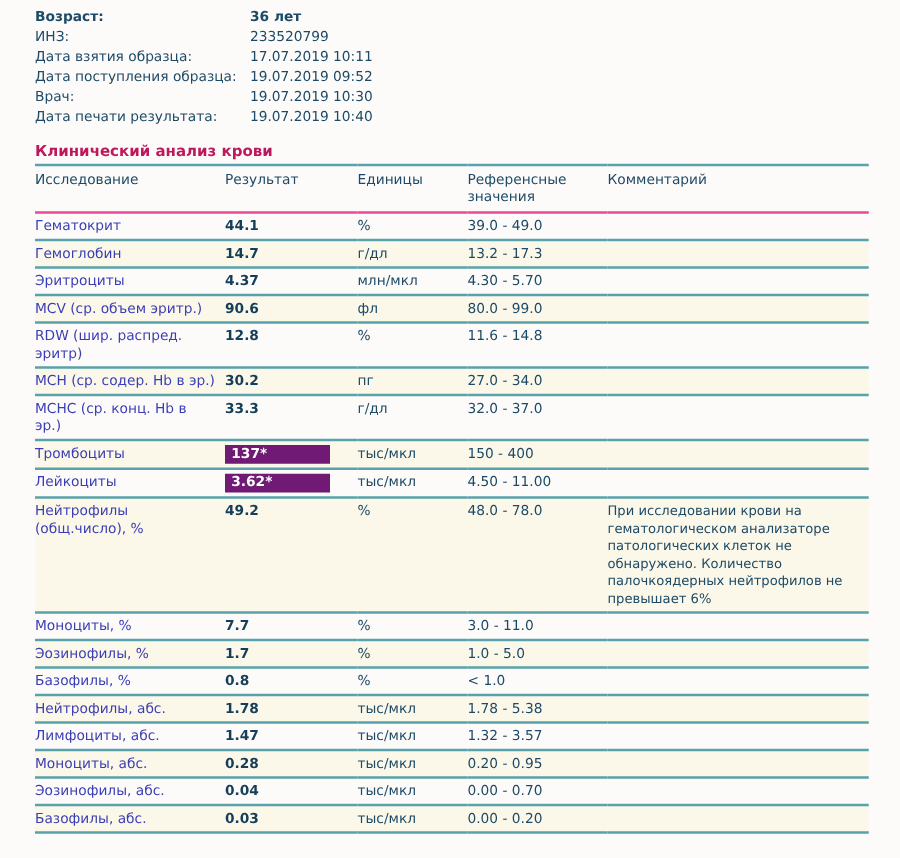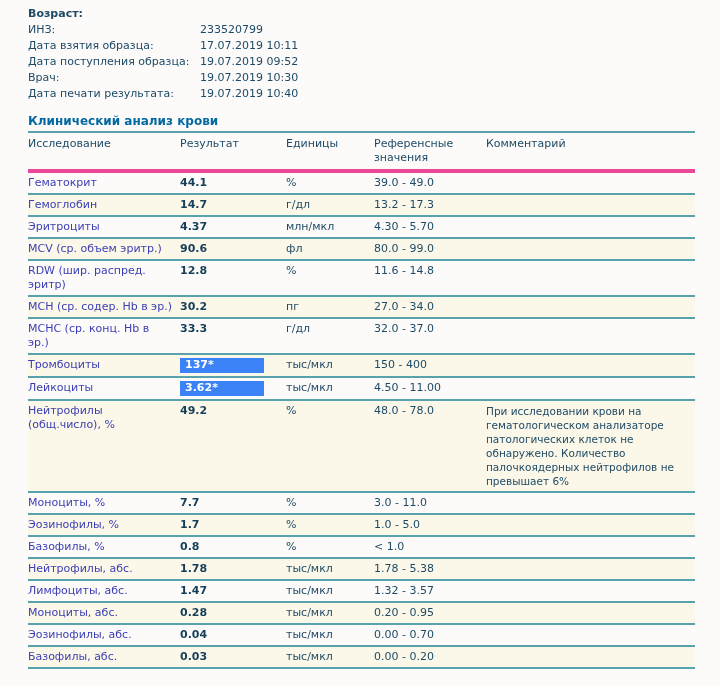--- a/index.html
+++ b/index.html
@@ -17,69 +17,70 @@
   
   .meta { margin-bottom: 2px; }
   .meta-row { display: flex; line-height: 16px; }
   .meta-row.bold { font-weight: bold; }
   .meta-label { width: 172px; flex: 0 0 172px; }
   .meta-value { flex: 1; }
 
   
   .section-title {
     font-weight: bold;
-    color: #0369a1;
+    color: #be185d;
     font-size: 12px;
     margin: 12px 0 3px 0;
   }
 
   
   table.results {
     width: 667px;
     border-collapse: collapse;
     table-layout: fixed;
   }
   table.results th {
     font-weight: normal;
     text-align: left;
     vertical-align: top;
     color: #1d4a66;
     padding: 4px 8px 4px 0;
     line-height: 14px;
     border-top: 2px solid #57a2ab;
-    border-bottom: 4px solid #ec4899;
+    border-bottom: 2px solid #ec4899;
   }
   table.results td {
     text-align: left;
     vertical-align: top;
     padding: 3px 8px 3px 0;
     line-height: 14px;
     border-bottom: 2px solid #57a2ab;
   }
   tbody tr:nth-child(even) { background: #fcf8e9; }
   td.cell-name { color: #3a3eb5; }
   td.cell-result { font-weight: bold; color: #153e58; }
   td.cell-comment { font-size: 10.5px; line-height: 12.5px; }
   .badge {
     display: inline-block;
     min-width: 84px;
-    background: #3b82f6;
+    background: #701a75;
     color: #ffffff;
     font-weight: bold;
     padding: 0 5px 1px 5px;
   }
 </style>
 </head>
 <body>
 
 <div class="page">
 
   <div class="meta" id="meta-rows">
       <div class="meta-row bold">
       <span class="meta-label">Возраст:</span>
+      <span class="meta-value">36 лет</span>
     </div>
       <div class="meta-row">
       <span class="meta-label">ИНЗ:</span>
       <span class="meta-value">233520799</span>
     </div>
       <div class="meta-row">
       <span class="meta-label">Дата взятия образца:</span>
       <span class="meta-value">17.07.2019 10:11</span>
     </div>
       <div class="meta-row">

